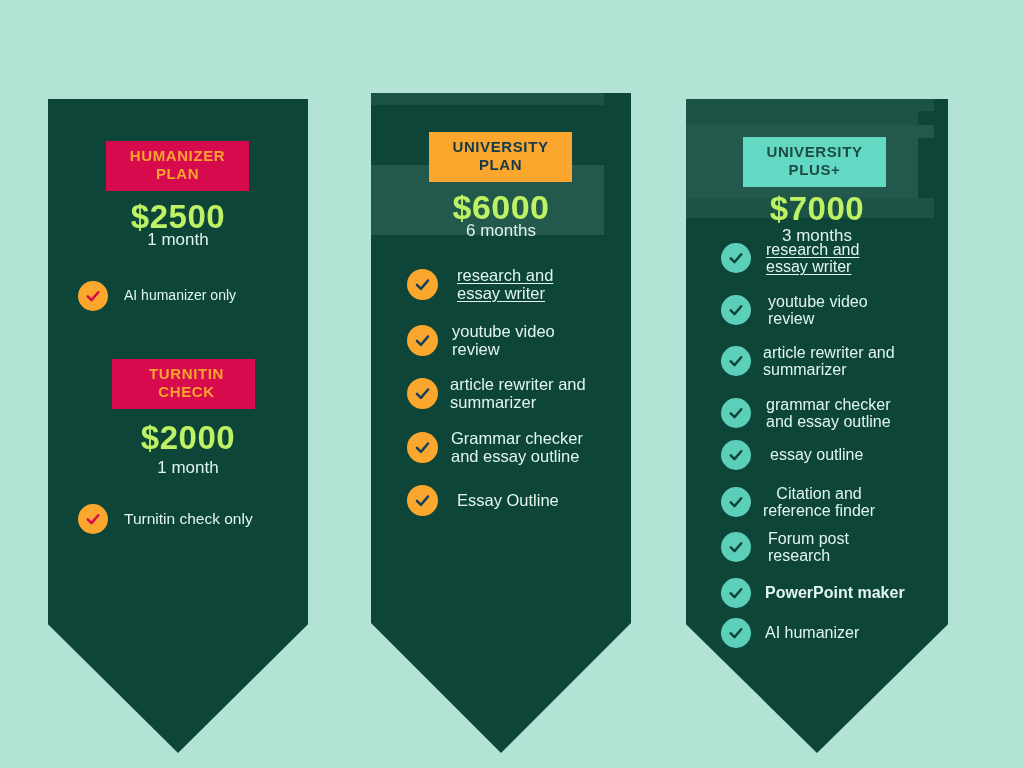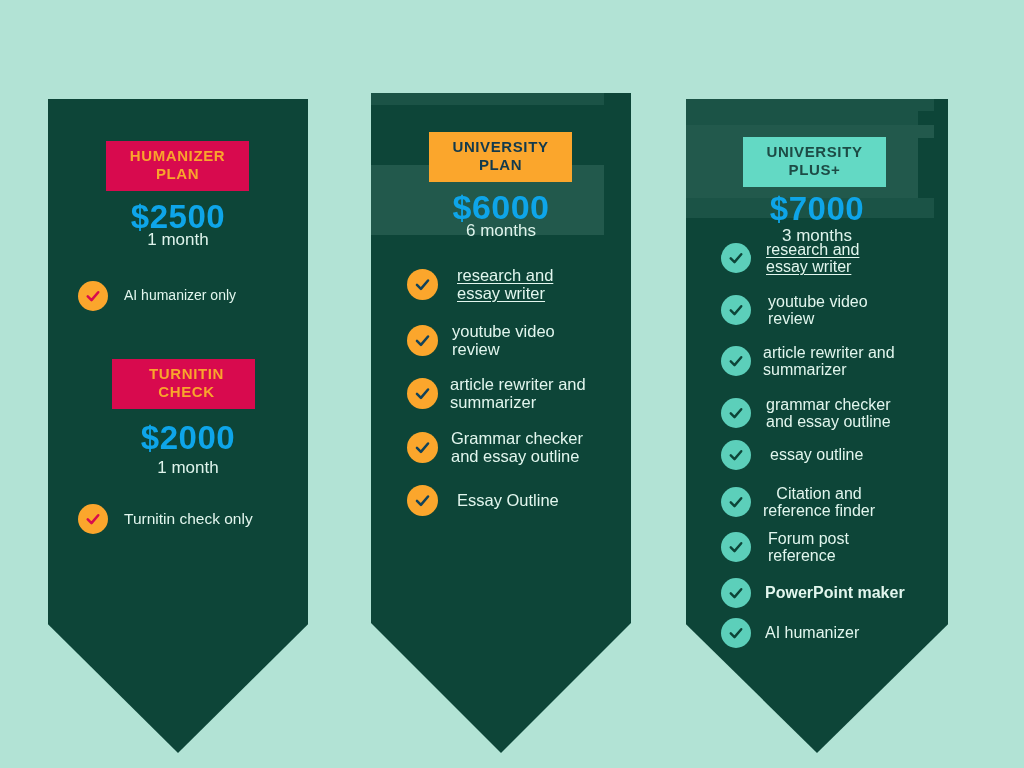--- a/index.html
+++ b/index.html
@@ -57,21 +57,21 @@
   }
   .badge.crimson { background: #d80a4e; color: #f9a52c; }
   .badge.orange  { background: #fba62c; color: #123a4d; }
   .badge.mint    { background: #63d9c4; color: #1d4b45; }
 
   
   .price {
     position: absolute;
     width: 100%;
     text-align: center;
-    color: #0ea5e9;
+    color: #bef264;
     font-weight: bold;
     letter-spacing: 0.5px;
   }
   .period {
     position: absolute;
     width: 100%;
     text-align: center;
     color: #dff4ec;
     font-weight: normal;
   }
@@ -307,21 +307,21 @@
       </div>
 
       <div class="feature" style="left:35px; top:431px; width:220px;">
         <span class="check" style="width:30px; height:30px; background:#5ccfba;">
           <svg width="18" height="18" viewBox="0 0 24 24" aria-hidden="true">
             <path d="M5 12.5 L10 17.5 L19 7" fill="none" stroke="#0d4538" stroke-width="3.2" stroke-linecap="round" stroke-linejoin="round"></path>
           </svg>
         </span>
         <span class="feat-text" style="margin-left:17px; font-size:16px;">
           <span>Forum post</span><br>
-          <span>reference</span>
+          <span>research</span>
         </span>
       </div>
 
       <div class="feature" style="left:35px; top:479px; width:228px;font-weight:bold;">
         <span class="check" style="width:30px; height:30px; background:#5ccfba;">
           <svg width="18" height="18" viewBox="0 0 24 24" aria-hidden="true">
             <path d="M5 12.5 L10 17.5 L19 7" fill="none" stroke="#0d4538" stroke-width="3.2" stroke-linecap="round" stroke-linejoin="round"></path>
           </svg>
         </span>
         <span class="feat-text" style="margin-left:14px; font-size:16px;">PowerPoint maker</span>

